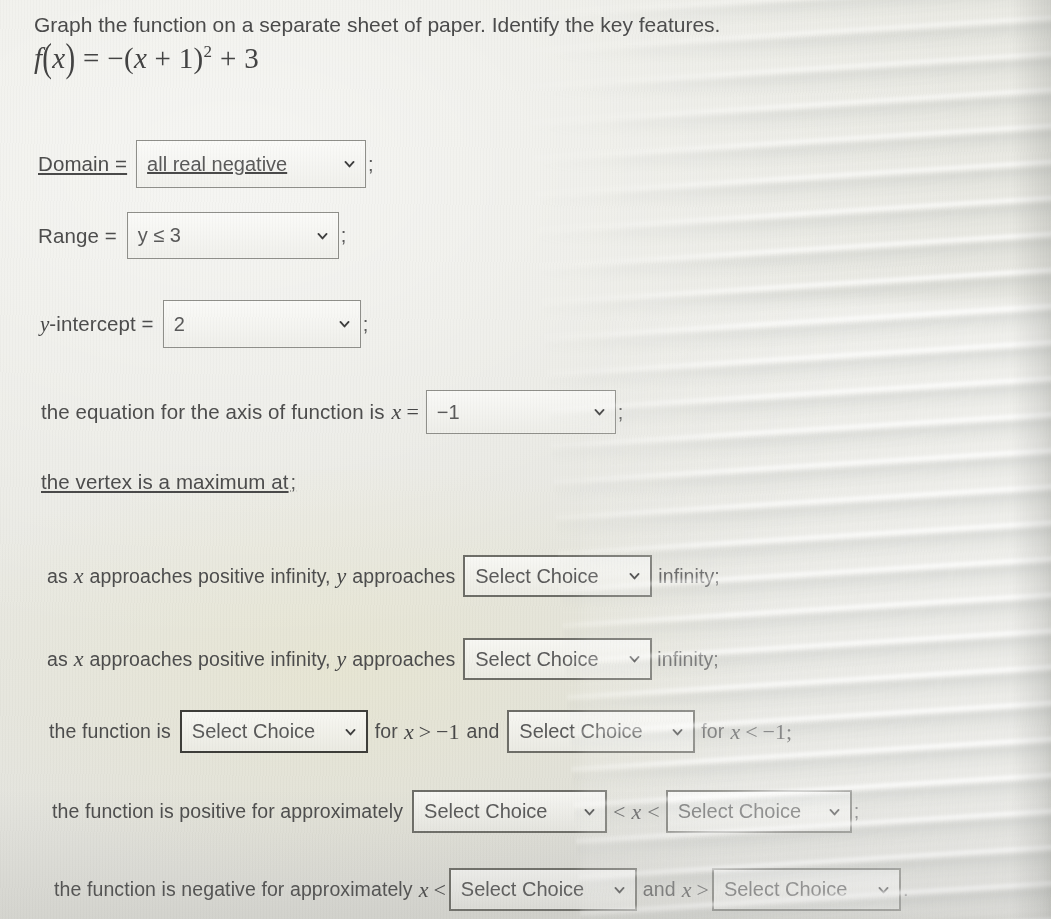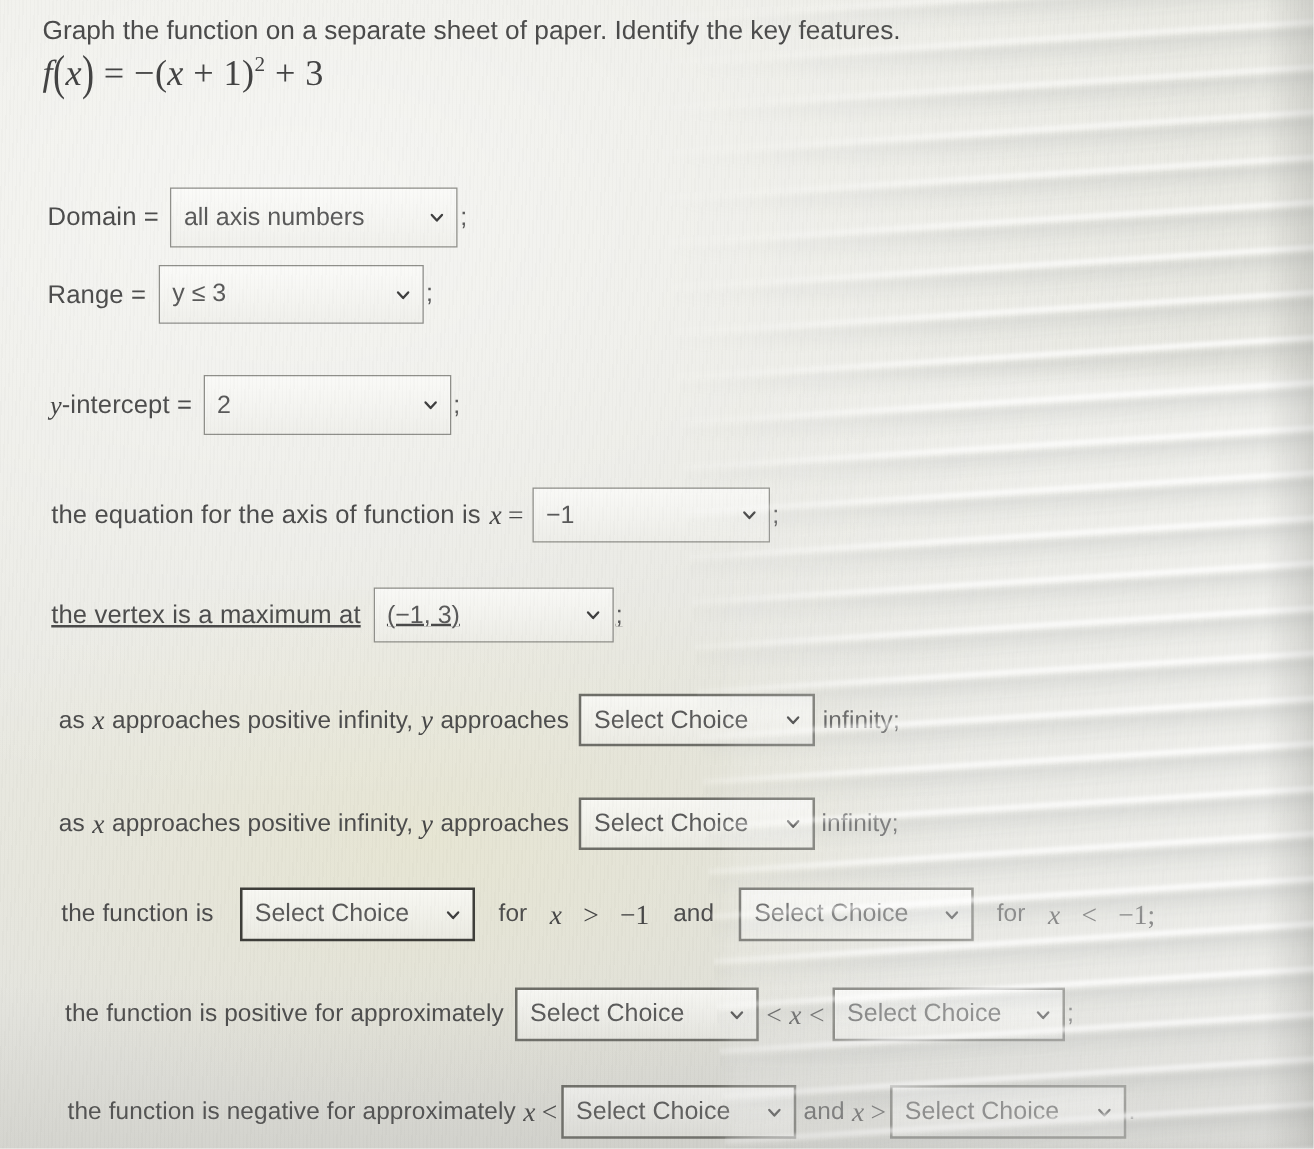--- a/index.html
+++ b/index.html
@@ -199,24 +199,24 @@
 
     <div id="prompt">Graph the function on a separate sheet of paper. Identify the key features.</div>
 
     <div id="formula">
       <i>f</i><span class="paren-tall">(</span><i>x</i><span class="paren-tall">)</span>
       <span>=</span>
       <span>−(</span><i>x</i>&nbsp;<span>+ 1)</span><sup>2</sup>
       <span>+ 3</span>
     </div>
 
-    <div class="row" style="left:38px; top:150px;">
+    <div class="row" style="left:38px; top:140px;text-decoration:underline;">
       <span class="txt">Domain =</span>
       <span class="sel" style="width:230px; height:48px; margin-left:9px;">
-        <span class="lbl">all axis numbers</span>
+        <span class="lbl">all real negative</span>
         <svg class="caret" viewBox="0 0 16 16">
             <path d="M3 5.5 L8 11 L13 5.5" fill="none" stroke="#3f3f3f" stroke-width="2.3" stroke-linecap="round" stroke-linejoin="round"></path>
           </svg>
       </span>
       <span class="semi">;</span>
     </div>
 
     <div class="row" style="left:38px; top:212px;">
       <span class="txt">Range =</span>
       <span class="sel" style="width:212px; height:47px; margin-left:10px;">
@@ -248,26 +248,20 @@
         <span class="lbl">−1</span>
         <svg class="caret" viewBox="0 0 16 16">
             <path d="M3 5.5 L8 11 L13 5.5" fill="none" stroke="#3f3f3f" stroke-width="2.3" stroke-linecap="round" stroke-linejoin="round"></path>
           </svg>
       </span>
       <span class="semi">;</span>
     </div>
 
     <div class="row" style="left:41px; top:470px;text-decoration:underline;">
       <span class="txt">the vertex is a maximum at</span>
-      <span class="sel" style="width:192px; height:44px; margin-left:10px;">
-        <span class="lbl">(−1, 3)</span>
-        <svg class="caret" viewBox="0 0 16 16">
-            <path d="M3 5.5 L8 11 L13 5.5" fill="none" stroke="#3f3f3f" stroke-width="2.3" stroke-linecap="round" stroke-linejoin="round"></path>
-          </svg>
-      </span>
       <span class="semi">;</span>
     </div>
 
     <div class="row" style="left:47px; top:555px;">
       <span class="txt txt-sm">as</span>
       <span class="mathvar" style="margin-left:6px;">x</span>
       <span class="txt txt-sm" style="margin-left:6px;">approaches positive infinity,</span>
       <span class="mathvar" style="margin-left:6px;">y</span>
       <span class="txt txt-sm" style="margin-left:6px;">approaches</span>
       <span class="sel strong" style="width:189px; height:42px; margin-left:8px;">
@@ -287,21 +281,21 @@
       <span class="txt txt-sm" style="margin-left:6px;">approaches</span>
       <span class="sel strong" style="width:189px; height:42px; margin-left:8px;">
         <span class="lbl">Select Choice</span>
         <svg class="caret" viewBox="0 0 16 16">
             <path d="M3 5.5 L8 11 L13 5.5" fill="none" stroke="#3f3f3f" stroke-width="2.3" stroke-linecap="round" stroke-linejoin="round"></path>
           </svg>
       </span>
       <span class="txt txt-sm" style="margin-left:5px;">infinity;</span>
     </div>
 
-    <div class="row" style="left:49px; top:710px;gap:12px;">
+    <div class="row" style="left:49px; top:710px;">
       <span class="txt txt-sm">the function is</span>
       <span class="sel thick" style="width:188px; height:43px; margin-left:9px;">
         <span class="lbl">Select Choice</span>
         <svg class="caret" viewBox="0 0 16 16">
             <path d="M3 5.5 L8 11 L13 5.5" fill="none" stroke="#3f3f3f" stroke-width="2.3" stroke-linecap="round" stroke-linejoin="round"></path>
           </svg>
       </span>
       <span class="txt txt-sm" style="margin-left:7px;">for</span>
       <span class="mathvar" style="margin-left:6px;">x</span>
       <span class="mathop" style="margin-left:5px;">&gt;</span>

